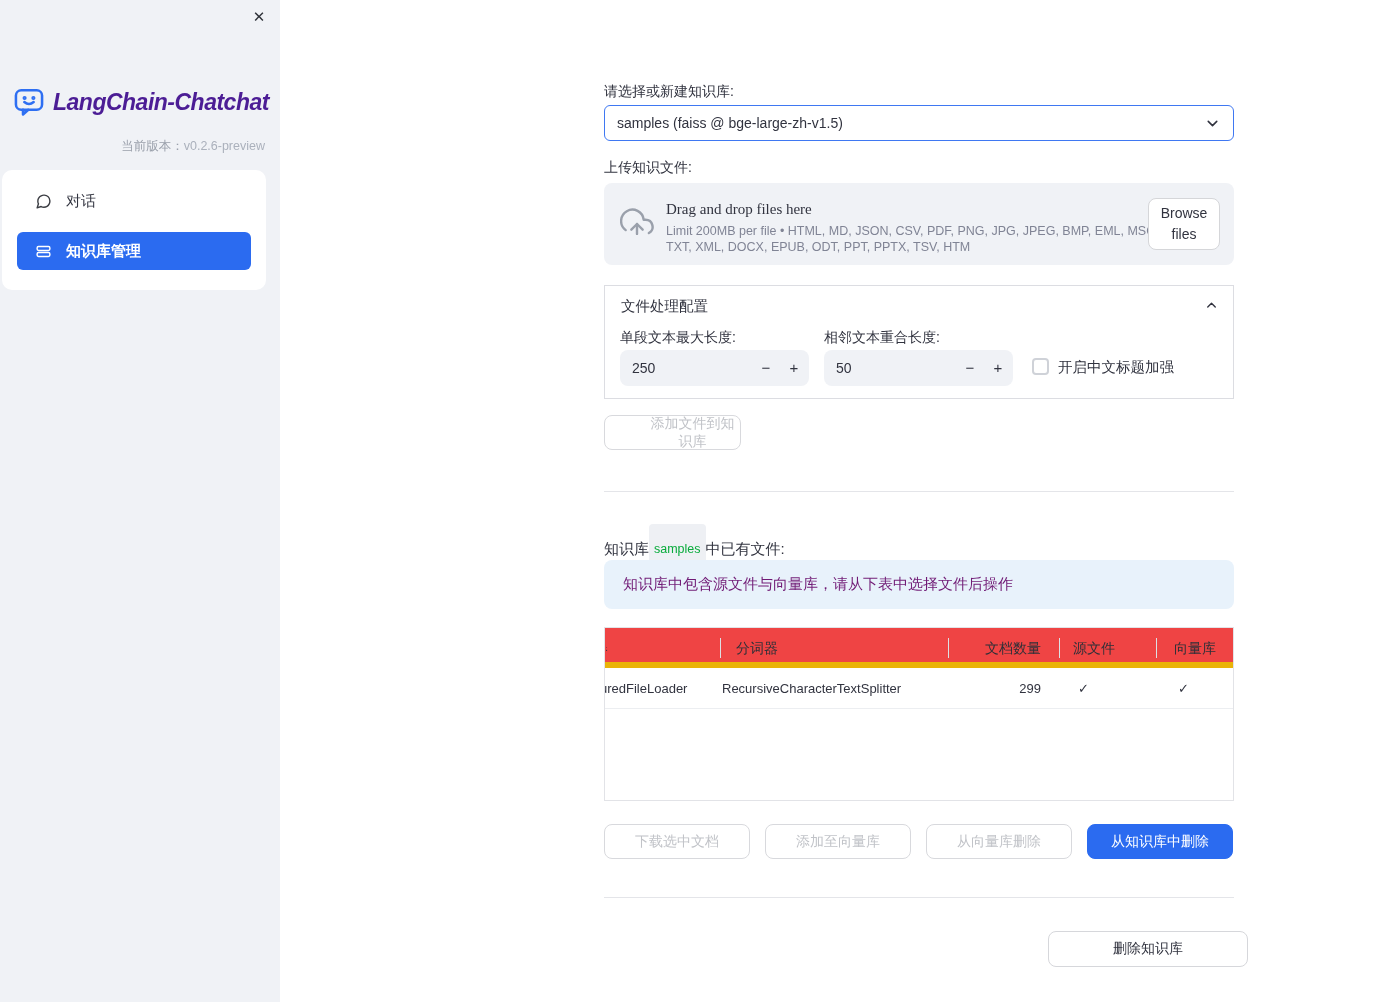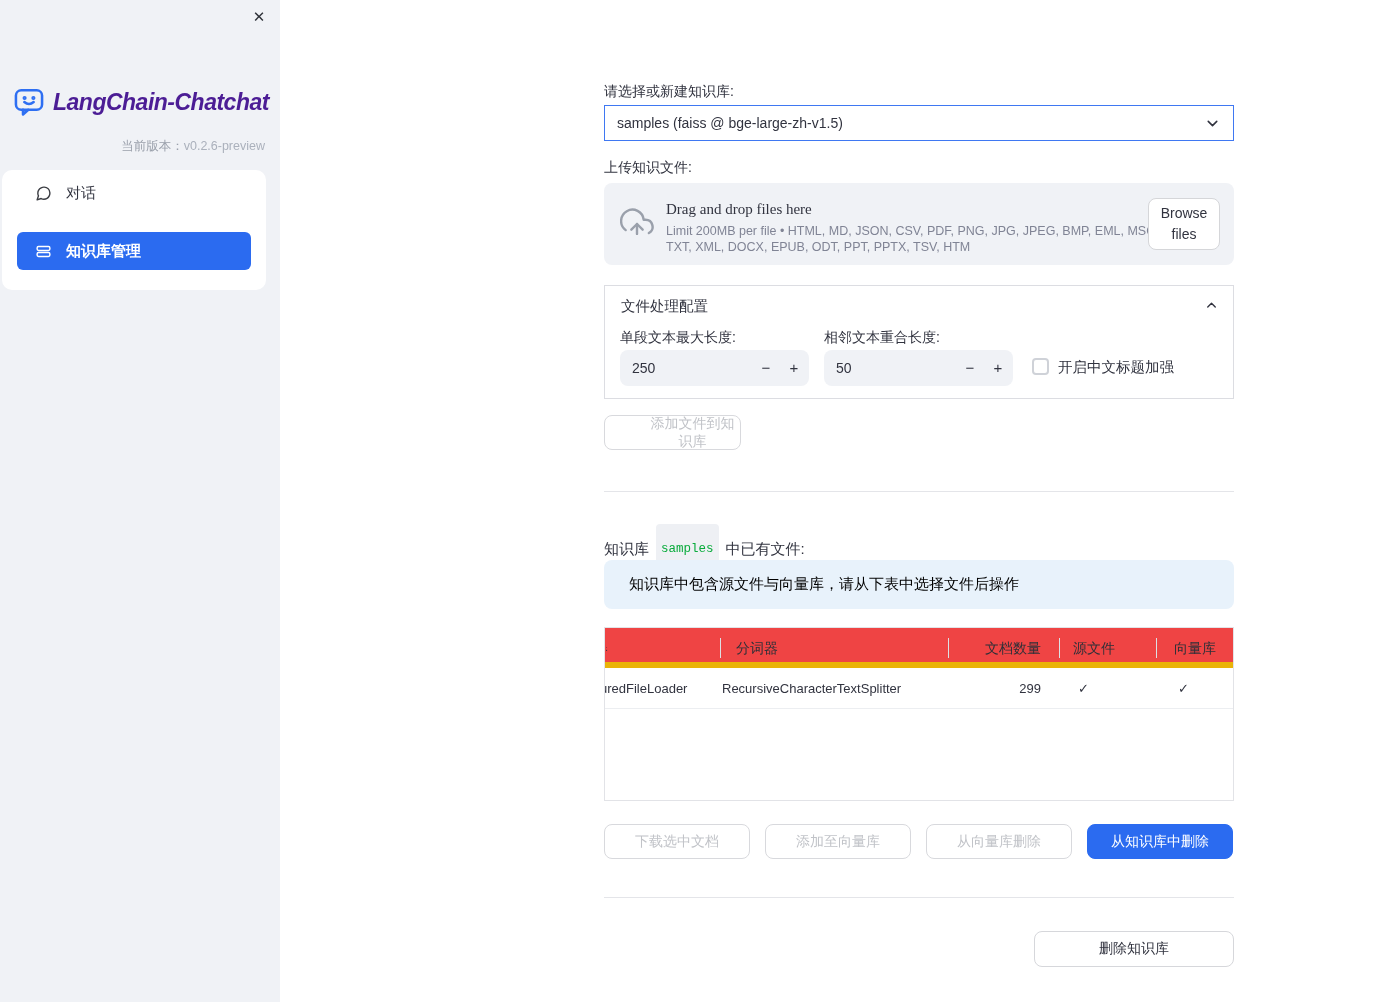--- a/index.html
+++ b/index.html
@@ -12,28 +12,28 @@
   .close-btn { position:absolute; left:249px; top:7px; width:20px; height:20px; font-size:15px;
                color:#2e3138; text-align:center; line-height:20px; cursor:pointer; background:none; border:none; }
   .logo-row { position:absolute; left:13px; top:86px; display:flex; align-items:center; gap:8px; }
   .logo-text { font-size:23px; font-weight:bold; font-style:italic; color:#4c1d95; letter-spacing:-0.5px; white-space:nowrap; }
   .version { position:absolute; right:15px; top:138px; font-size:12.5px; text-align:right; white-space:nowrap; }
   .version .vlabel { color:#9aa0ab; }
   .version .vvalue { color:#abb1bc; }
   .nav-card { position:absolute; left:2px; top:170px; width:264px; height:120px; background:#ffffff; border-radius:10px; }
   .nav-item { position:absolute; left:15px; width:234px; height:38px; display:flex; align-items:center;
               gap:14px; padding-left:18px; border-radius:6px; cursor:pointer; }
-  .nav-item.plain { top:4px; color:#31333f; }
+  .nav-item.plain { top:12px; color:#31333f; }
   .nav-item.active { top:62px; background:#2b6bf0; color:#ffffff; font-weight:bold; }
   .nav-item .nav-label { font-size:15px; }
 
   
   .field-label { position:absolute; font-size:14px; color:#31333f; }
   .selectbox { position:absolute; left:604px; top:105px; width:630px; height:36px; background:#fff;
-               border:1px solid #3f78f2; border-radius:0; display:flex; align-items:center; cursor:pointer; }
+               border:1px solid #3f78f2; border-radius:6px; display:flex; align-items:center; cursor:pointer; }
   .selectbox .sel-text { padding-left:12px; font-size:14px; color:#31333f; flex:1; }
   .selectbox .sel-chevron { margin-right:12px; display:flex; }
 
   .dropzone { position:absolute; left:604px; top:183px; width:630px; height:82px; background:#f0f2f6; border-radius:8px; }
   .dz-icon { position:absolute; left:16px; top:24px; }
   .dz-title { position:absolute; left:62px; top:18px; font-size:15px; color:#31333f;font-family:Liberation Serif, serif; }
   .dz-sub { position:absolute; left:62px; font-size:12.5px; color:#808495; white-space:nowrap; }
   .dz-sub.l1 { top:41px; } .dz-sub.l2 { top:57px; }
   .browse-btn { position:absolute; right:14px; top:15px; width:72px; height:52px; background:#fff;
                 border:1px solid #d5d6d9; border-radius:8px; font-size:14px; color:#31333f;
@@ -49,33 +49,33 @@
   .num-value { position:absolute; left:12px; top:0; height:36px; line-height:36px; font-size:14px; color:#31333f; }
   .step-btn { position:absolute; top:0; width:22px; height:36px; border:none; background:none; font-size:15px;
               color:#31333f; cursor:pointer; line-height:36px; text-align:center; font-family:inherit; }
   .step-btn.minus { right:32px; } .step-btn.plus { right:4px; }
   .checkbox-box { position:absolute; left:427px; top:72px; width:17px; height:17px; background:#fff;
                   border:2px solid #cfd2d8; border-radius:4px; cursor:pointer; }
   .checkbox-label { position:absolute; left:453px; top:72px; font-size:14.5px; color:#31333f; }
 
   .btn { border-radius:8px; font-size:14px; display:flex; align-items:center; justify-content:center;
          cursor:pointer; font-family:inherit; }
-  .btn-secondary { background:#fff; border:1px solid #d6d7db; color:#31333f; }
+  .btn-secondary { background:#fff; border:1px solid #d6d7db; color:#31333f;margin-left:14px; }
   .btn-disabled { background:#fff; border:1px solid #d8d9dd; color:#c1c3c8; cursor:default; }
   .btn-primary { background:#2b6bf0; border:1px solid #2b6bf0; color:#ffffff; }
 
   .add-btn { position:absolute; left:604px; top:415px; width:137px; height:35px;padding-left:40px; }
   .divider { position:absolute; left:604px; width:630px; height:1px; background:#e4e5e9; }
 
-  .kbline { position:absolute; left:604px; top:524px; font-size:15px; color:#31333f; display:flex; align-items:center; gap:7px; }
-  .kbline code { font-family:Liberation Mono, monospace; font-size:12.5px; color:#09ab3b;
+  .kbline { position:absolute; left:604px; top:524px; font-size:15px; color:#31333f; display:flex; align-items:center; }
+  .kbline code { font-family:Liberation Sans, sans-serif; font-size:12.5px; color:#09ab3b;
                  background:#eef0f4; padding:18px 5px; border-radius:4px; }
 
   .infobox { position:absolute; left:604px; top:560px; width:630px; height:49px; background:#e8f2fb;
-             border-radius:8px; color:#000000; font-size:15px; display:flex; align-items:center; padding-left:25px; }
+             border-radius:8px; color:#701a75; font-size:15px; display:flex; align-items:center; padding-left:19px; }
 
   .dtable { position:absolute; left:604px; top:627px; width:630px; height:174px; background:#fff; border:1px solid #e2e3e7; }
   .dt-header { position:absolute; left:0; top:0; width:100%; height:40px; border-bottom:6px solid #eab308; background:#ef4444; }
   .dt-h { position:absolute; top:0; height:40px; line-height:40px; font-size:14px; color:#2e3038; white-space:nowrap; }
   .dt-sep { position:absolute; top:10px; width:1px; height:20px; background:#dddfe3; }
   .dt-row { position:absolute; left:0; top:40px; width:100%; height:41px; border-bottom:1px solid #eceef1; cursor:pointer; }
   .dt-c { position:absolute; top:0; height:41px; line-height:41px; font-size:13px; color:#31333f; white-space:nowrap; }
   .clip { overflow:hidden; }
   .hfrag-inner { display:inline-block; margin-left:-12px; font-size:14px; }
   .rfrag-inner { display:inline-block; margin-left:-5px; }

